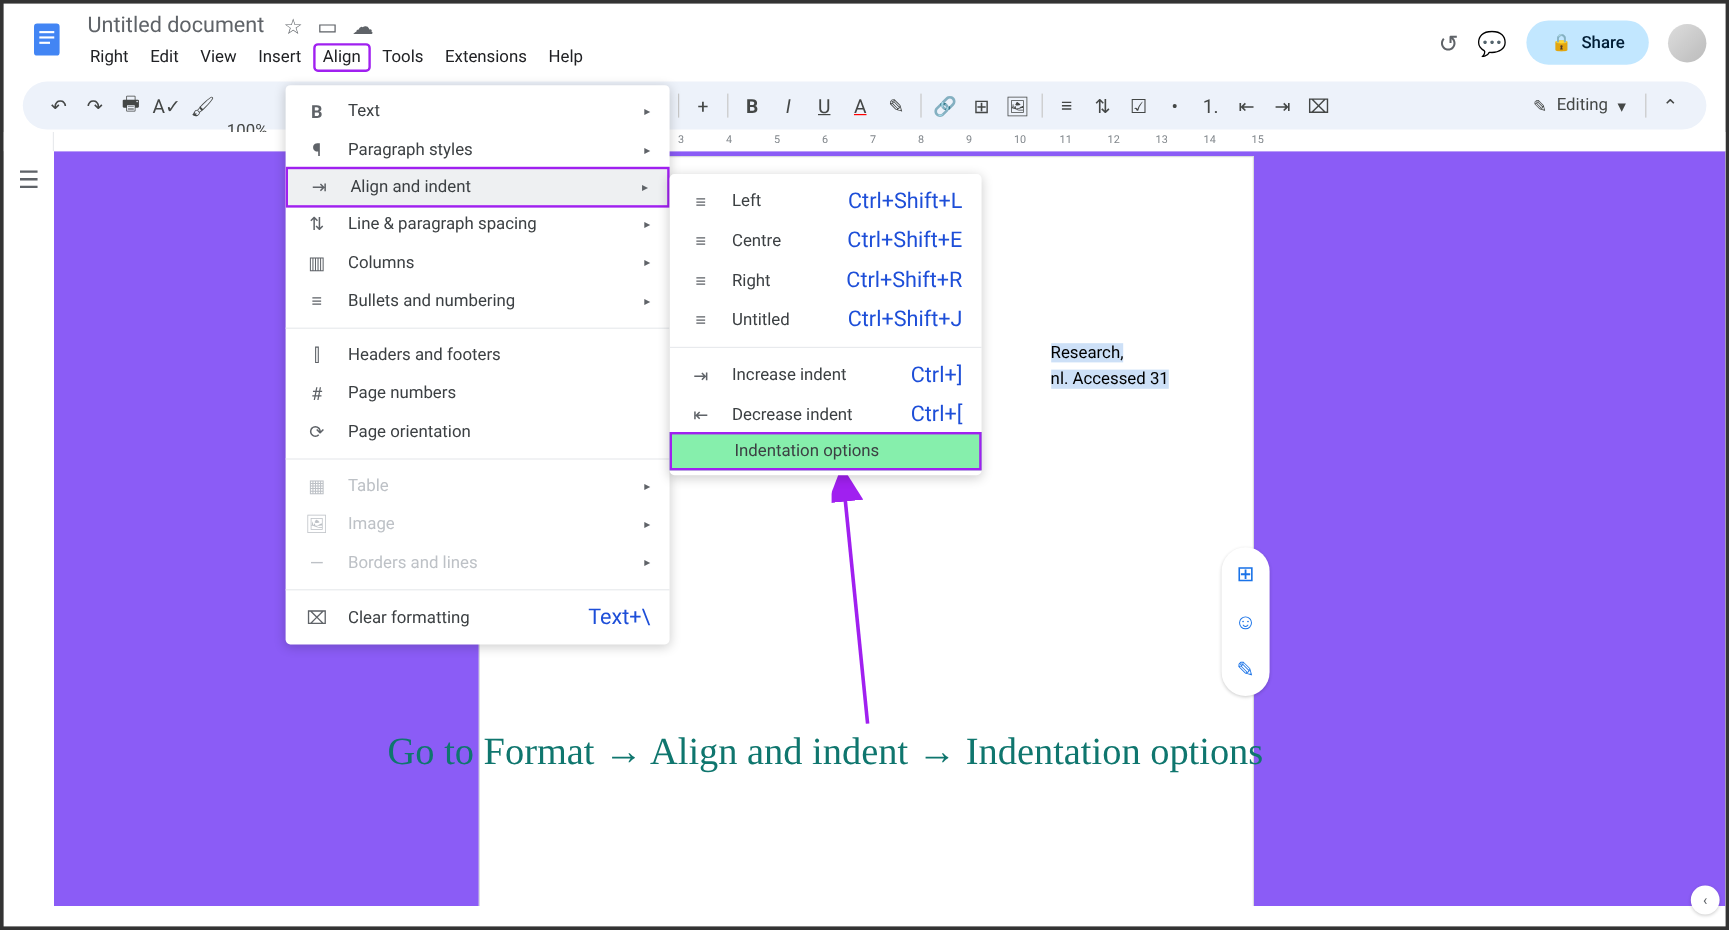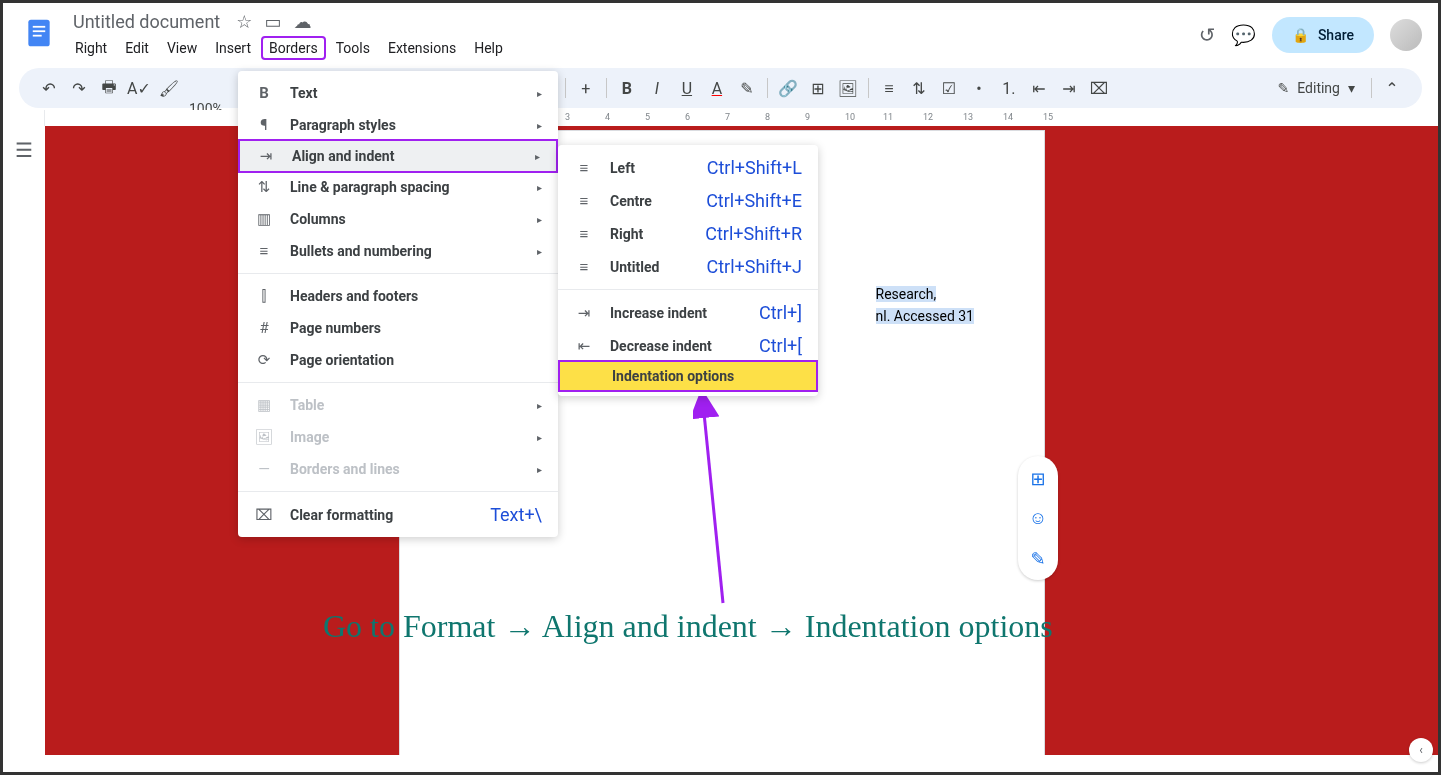--- a/index.html
+++ b/index.html
@@ -32,44 +32,44 @@
 
 .ruler-area { display: flex; margin-top: 2px; }
 .v-ruler { width: 42px; background: #fff; border-right: 1px solid #e8eaed; }
 .h-ruler { flex: 1; height: 16px; background: #fff; position: relative; font-size: 9px; color: #80868b; }
 .h-ruler .tick { position: absolute; top: 2px; }
 
 
 .doc-area { display: flex; height: calc(100% - 140px); overflow: hidden; }
 .outline-rail { width: 42px; padding-top: 12px; display: flex; justify-content: center; }
 .outline-icon { color: #5f6368; font-size: 20px; }
-.page-container { flex: 1; background: #b91c1c; position: relative; padding-top: 4px; }
+.page-container { flex: 1; background: #8b5cf6; position: relative; padding-top: 4px; }
 .page { width: 646px; margin-left: 354px; background: #fff; border: 1px solid #dadce0; min-height: 700px; padding: 80px 72px; position: relative; }
 .visible-text { position: absolute; right: 70px; top: 152px; font-size: 14px; line-height: 1.6; text-align: left; }
 .visible-text span { background: #cde0f7; }
 
 
 .side-rail { position: absolute; right: 380px; top: 330px; background: #fff; border-radius: 24px; box-shadow: 0 1px 3px rgba(0,0,0,0.2); padding: 8px 6px; display: flex; flex-direction: column; gap: 12px; }
 .side-rail .si { width: 28px; height: 28px; display:flex; align-items:center; justify-content:center; color:#1a73e8; font-size:18px; cursor:pointer;}
 
 
 .dropdown { position: absolute; background: #fff; border-radius: 4px; box-shadow: 0 2px 10px rgba(0,0,0,0.2); padding: 6px 0; font-size: 14px; color: #3c4043; z-index: 100; }
 .format-menu { left: 235px; top: 68px; width: 320px; }
 .menu-item { display: flex; align-items: center; padding: 6px 16px; gap: 16px; cursor: pointer; position: relative; min-height: 32px; }
 .menu-item.highlighted { background: #eef0f2; border: 2px solid #a020f0; margin: -2px 0; }
 .menu-icon { width: 20px; text-align: center; color: #5f6368; font-size: 15px; }
-.menu-label { flex: 1; font-weight: bold; }
+.menu-label { flex: 1; }
 .menu-arrow { color: #5f6368; font-size: 10px; }
 .menu-shortcut { color: #1d4ed8; font-size: 18px; }
 .menu-divider { height: 1px; background: #e8eaed; margin: 6px 0; }
 .menu-item.disabled { color: #bdc1c6; }
 .menu-item.disabled .menu-icon { color: #bdc1c6; }
 
 .align-submenu { left: 555px; top: 142px; width: 260px; }
-.align-submenu .menu-item.highlighted-sub { background: #fde047; border: 2px solid #a020f0; margin: -2px 0; }
+.align-submenu .menu-item.highlighted-sub { background: #86efac; border: 2px solid #a020f0; margin: -2px 0; }
 
 
 .annotation-text { position: absolute; left: 320px; top: 605px; font-family: 'Comic Sans MS', cursive; font-size: 32px; color: #0f766e; font-weight: 500; }
 .annotation-arrow { position: absolute; left: 690px; top: 390px; pointer-events: none; }
 
 .hide-arrow { position: absolute; right: 5px; bottom: 10px; width: 24px; height: 24px; border-radius: 50%; background:#fff; box-shadow: 0 1px 3px rgba(0,0,0,0.2); display:flex;align-items:center;justify-content:center;font-size:12px;color:#5f6368;}
 </style>
 </head>
 <body>
 
@@ -89,21 +89,21 @@
         <span>☆</span>
         <span>▭</span>
         <span>☁</span>
       </div>
     </div>
     <div class="menubar">
       <div class="menubar-item">Right</div>
       <div class="menubar-item">Edit</div>
       <div class="menubar-item">View</div>
       <div class="menubar-item">Insert</div>
-      <div class="menubar-item active">Borders</div>
+      <div class="menubar-item active">Align</div>
       <div class="menubar-item">Tools</div>
       <div class="menubar-item">Extensions</div>
       <div class="menubar-item">Help</div>
     </div>
   </div>
   <div class="header-right">
     <span class="header-icon">↺</span>
     <span class="header-icon">💬</span>
     <div class="share-btn">
       <span>🔒</span>

